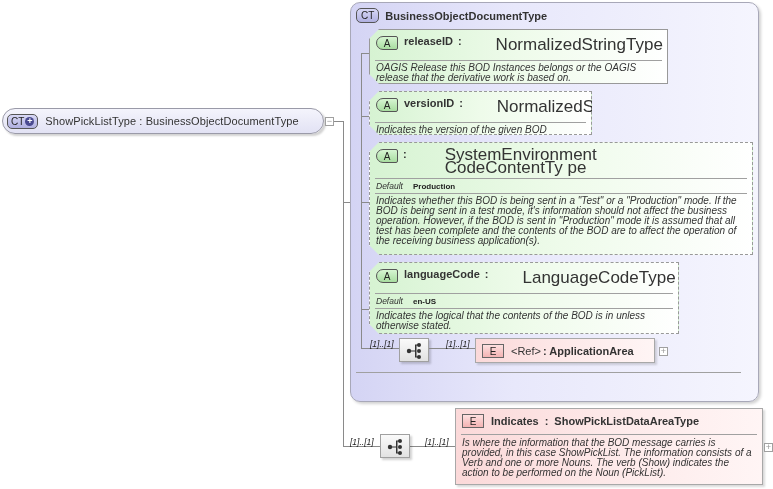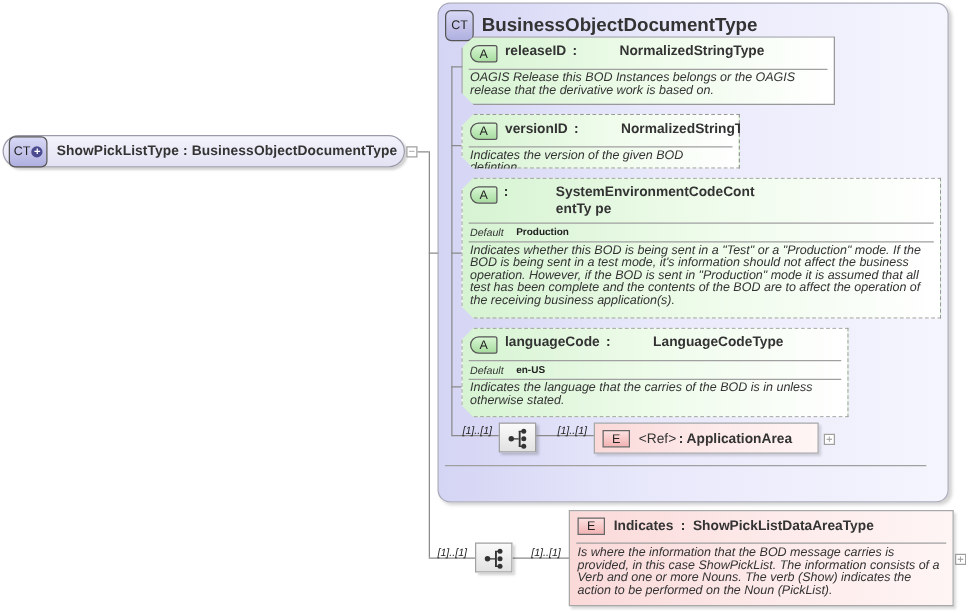--- a/index.html
+++ b/index.html
@@ -13,69 +13,69 @@
   
   .root-node {
     position: absolute; left: 2px; top: 108px; width: 322px; height: 26px;
     border: 1px solid #9a9aa8; border-radius: 13px;
     background: linear-gradient(#f4f4fc, #e2e2f4);
     box-shadow: 2px 2px 2px rgba(0,0,0,0.18);
     display: flex; align-items: center; padding-left: 4px;
   }
   .ct-badge {
     display: inline-flex; align-items: center; justify-content: center;
-    height: 25px; border: 1px solid #555; border-radius: 5px;
+    height: 15px; border: 1px solid #555; border-radius: 5px;
     background: linear-gradient(#d8d8f6, #b0b0e0);
     font-size: 10px; color: #222; padding: 0 3px;
   }
   .ct-plus {
     display: inline-block; width: 9px; height: 9px; border-radius: 50%;
     background: #4a4a90; color: #fff; font-size: 9px; line-height: 9px;
     text-align: center; margin-left: 1px; font-weight: bold;
   }
-  .root-title { font-size: 11px; font-weight: bold; color: #333; margin-left: 7px; letter-spacing: 0.1px; }
+  .root-title { font-size: 11px; font-weight: normal; color: #333; margin-left: 7px; letter-spacing: 0.1px; }
 
   .expander {
     position: absolute; width: 9px; height: 9px; border: 1px solid #a0a0a0;
     background: #fff; font-size: 9px; line-height: 7px; text-align: center; color: #999;
   }
 
   
   .ct-container {
     position: absolute; left: 350px; top: 2px; width: 409px; height: 400px;
     border: 1px solid #a8a8b8; border-radius: 10px;
     background: linear-gradient(90deg, #d4d4f4 0%, #e8e8fb 40%, #f5f5fe 100%);
     box-shadow: 2px 2px 3px rgba(0,0,0,0.18);
   }
   .ct-container-header { position: absolute; left: 5px; top: 5px; display: flex; align-items: center; }
-  .ct-container-title { font-size: 15px; font-weight: bold; color: #333; margin-left: 6px; }
+  .ct-container-title { font-size: 11px; font-weight: bold; color: #333; margin-left: 6px; }
 
   
   .attr {
     position: absolute;
     background: linear-gradient(90deg, #d6f3d2 0%, #eefbea 50%, #ffffff 100%);
     box-shadow: 2px 2px 2px rgba(0,0,0,0.12);
     clip-path: polygon(10px 0, 100% 0, 100% 100%, 10px 100%, 0 calc(100% - 10px), 0 10px);
   }
   .attr.solid { border: 1px solid #999; }
   .attr.dashed { border: 1px dashed #999; }
   .attr-head { display: flex; align-items: flex-start; padding: 5px 6px 0 6px; }
   .a-badge {
     display: inline-flex; align-items: center; justify-content: center;
     width: 22px; height: 14px; border: 1px solid #555;
     border-radius: 7px 2px 2px 7px;
     background: linear-gradient(#d6f5d2, #a8dda0);
     font-size: 10px; color: #222; flex: none; margin-top: 1px;
   }
   .attr-name { font-size: 11px; font-weight: bold; color: #333; margin-left: 6px; white-space: nowrap; }
   .attr-sep { font-size: 11px; font-weight: bold; color: #333; margin: 0 5px; }
-  .attr-type { font-size: 11px; font-weight: bold; color: #333; padding-left: 33px; }
+  .attr-type { font-size: 17px; font-weight: normal; color: #333; padding-left: 33px; }
   .divider { height: 1px; background: #a0a0a0; margin: 0 5px; }
   .doc-text { font-size: 10px; font-style: italic; color: #333; line-height: 10px; padding: 2px 6px 0 6px; }
-  .default-row { display: flex; align-items: flex-start; padding: 2px 6px; font-size: 8.5px; }
+  .default-row { display: flex; align-items: center; padding: 2px 6px; font-size: 8.5px; }
   .default-label { font-style: italic; color: #333; }
   .default-value { font-weight: bold; margin-left: 10px; color: #222; font-size: 8px; }
 
   
   .seq {
     position: absolute; width: 30px; height: 24px; border: 1px solid #a0a0a0;
     background: linear-gradient(#fafafa, #e2e2e2);
     box-shadow: 2px 2px 2px rgba(0,0,0,0.18);
   }
   .card { position: absolute; font-size: 8.5px; font-style: italic; color: #222; }
@@ -171,21 +171,21 @@
       <span class="attr-name">languageCode</span>
       <span class="attr-sep">:</span>
       <span class="attr-type" style="margin-left:-4px;">LanguageCodeType</span>
     </div>
     <div class="divider" style="margin-top:5px;"></div>
     <div class="default-row">
       <span class="default-label">Default</span>
       <span class="default-value">en-US</span>
     </div>
     <div class="divider"></div>
-    <div class="doc-text">Indicates the language that the carries of the BOD is in unless otherwise stated.</div>
+    <div class="doc-text">Indicates the logical that the contents of the BOD is in unless otherwise stated.</div>
   </div>
 
   <span class="card" style="left:19px; top:336px;">[1]..[1]</span>
   <div class="seq" style="left:48px; top:335px;">
     <svg width="30" height="24" viewBox="0 0 30 24">
       <circle cx="9" cy="12" r="2.2" fill="#333"></circle>
       <line x1="9" y1="12" x2="15" y2="12" stroke="#333" stroke-width="1"></line>
       <rect x="15" y="6" width="1.5" height="12" fill="#333"></rect>
       <circle cx="19" cy="6" r="2" fill="#333"></circle>
       <circle cx="19" cy="12" r="2" fill="#333"></circle>

